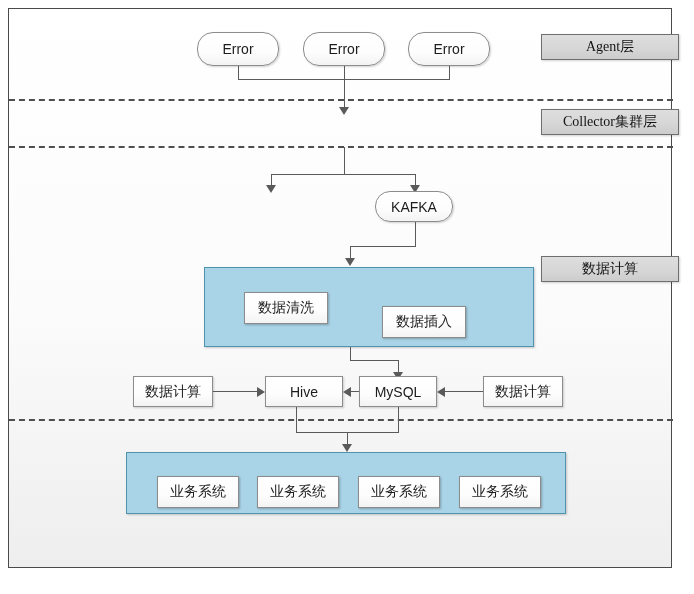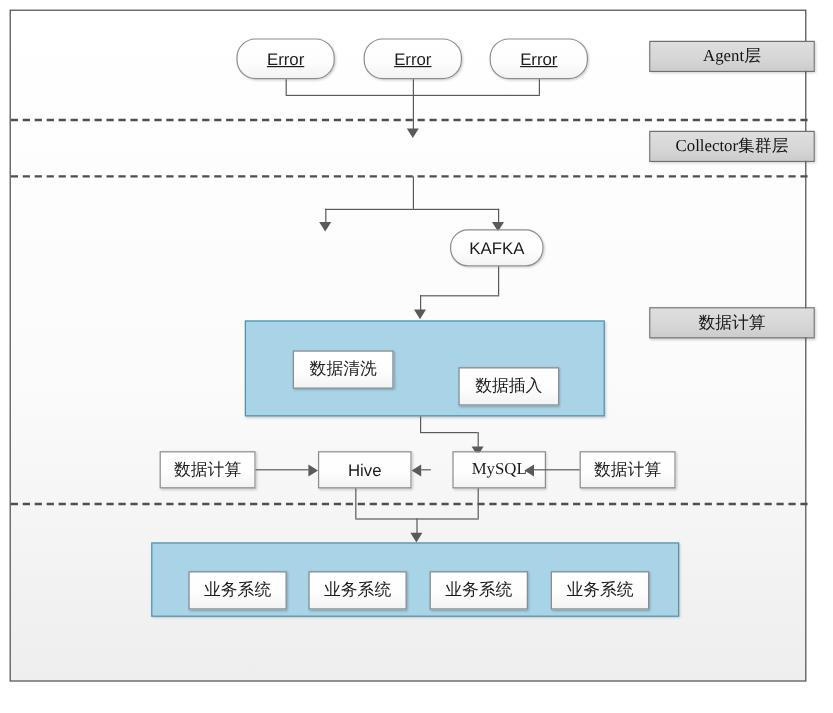--- a/index.html
+++ b/index.html
@@ -43,21 +43,20 @@
     color: #1c1c1c;
     display: flex;
     align-items: center;
     justify-content: center;
     font-size: 14px;
     box-shadow: 1px 1px 2px rgba(0,0,0,0.18);
     white-space: nowrap;
   }
   .node.rounded {
     border-radius: 16px;
-    text-decoration: underline;
   }
   .node.layer-label {
     background: linear-gradient(180deg, #dedede 0%, #d6d6d6 60%, #cccccc 100%);
     border: 1px solid #6f6f6f;
     color: #141414;
     font-family: Liberation Serif, serif;
   }
   .node.inner {
     box-shadow: 1px 1px 2px rgba(0,0,0,0.25);
   }
@@ -143,41 +142,41 @@
 
     <div class="node" style="left:366px; top:182px; width:78px; height:31px;border-radius:15px;">
       <span>KAFKA</span>
     </div>
 
     <div class="ln v" style="left:406px; top:213px; height:24px;"></div>
     <div class="ln h" style="left:341px; top:237px; width:66px;"></div>
     <div class="ln v" style="left:341px; top:237px; height:14px;"></div>
     <div class="arrow down" style="left:336px; top:249px;"></div>
 
-    <div class="group-blue" style="left:195px; top:258px; width:300px; height:80px;">
+    <div class="group-blue" style="left:195px; top:258px; width:330px; height:80px;">
       <div class="node inner" style="left:39px; top:24px; width:84px; height:32px;">
         <span>数据清洗</span>
       </div>
       <div class="node inner" style="left:177px; top:38px; width:84px; height:32px;">
         <span>数据插入</span>
       </div>
     </div>
 
     <div class="ln v" style="left:341px; top:338px; height:13px;"></div>
     <div class="ln h" style="left:341px; top:351px; width:48px;"></div>
     <div class="ln v" style="left:389px; top:351px; height:14px;"></div>
     <div class="arrow down" style="left:384px; top:363px;"></div>
 
     <div class="node" style="left:124px; top:367px; width:80px; height:31px;">
       <span>数据计算</span>
     </div>
     <div class="node" style="left:256px; top:367px; width:78px; height:31px;">
       <span>Hive</span>
     </div>
-    <div class="node" style="left:368px; top:367px; width:78px; height:31px;font-family:Liberation Serif, serif;">
+    <div class="node" style="left:350px; top:367px; width:78px; height:31px;">
       <span>MySQL</span>
     </div>
     <div class="node" style="left:474px; top:367px; width:80px; height:31px;">
       <span>数据计算</span>
     </div>
 
     <div class="ln h" style="left:204px; top:382px; width:44px;"></div>
     <div class="arrow right" style="left:248px; top:378px;"></div>
 
     <div class="ln h" style="left:342px; top:382px; width:8px;"></div>

